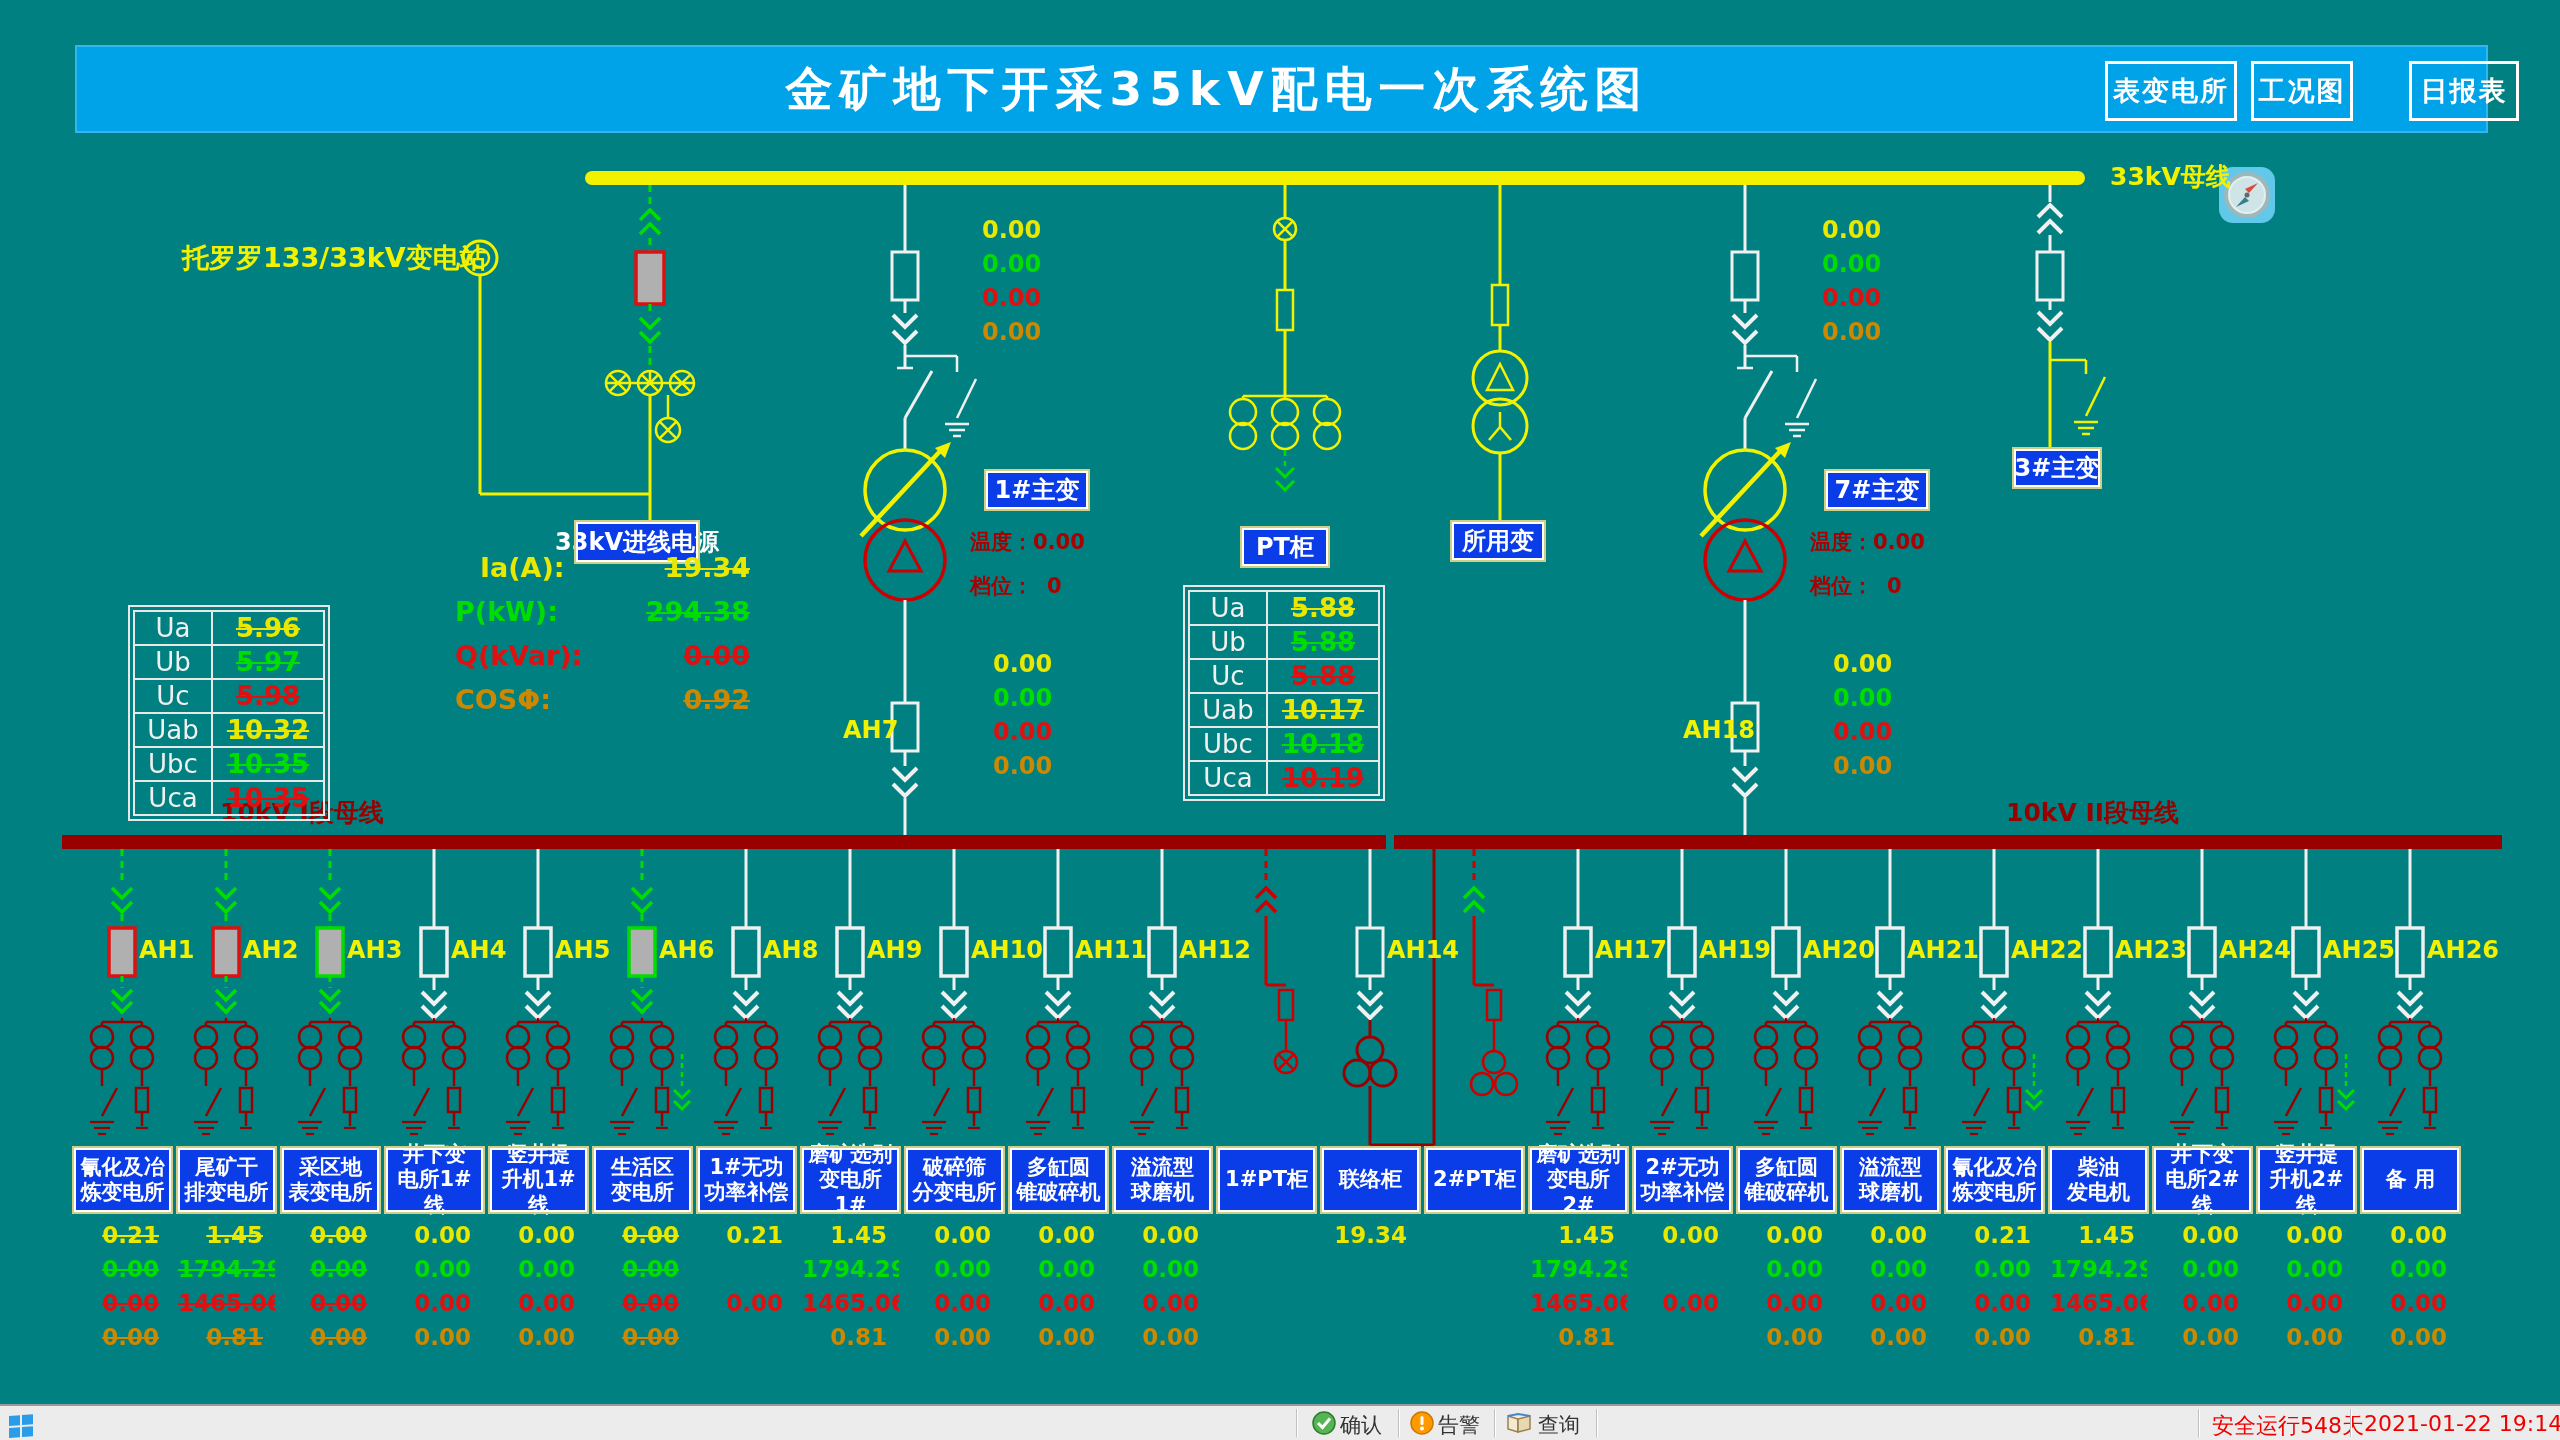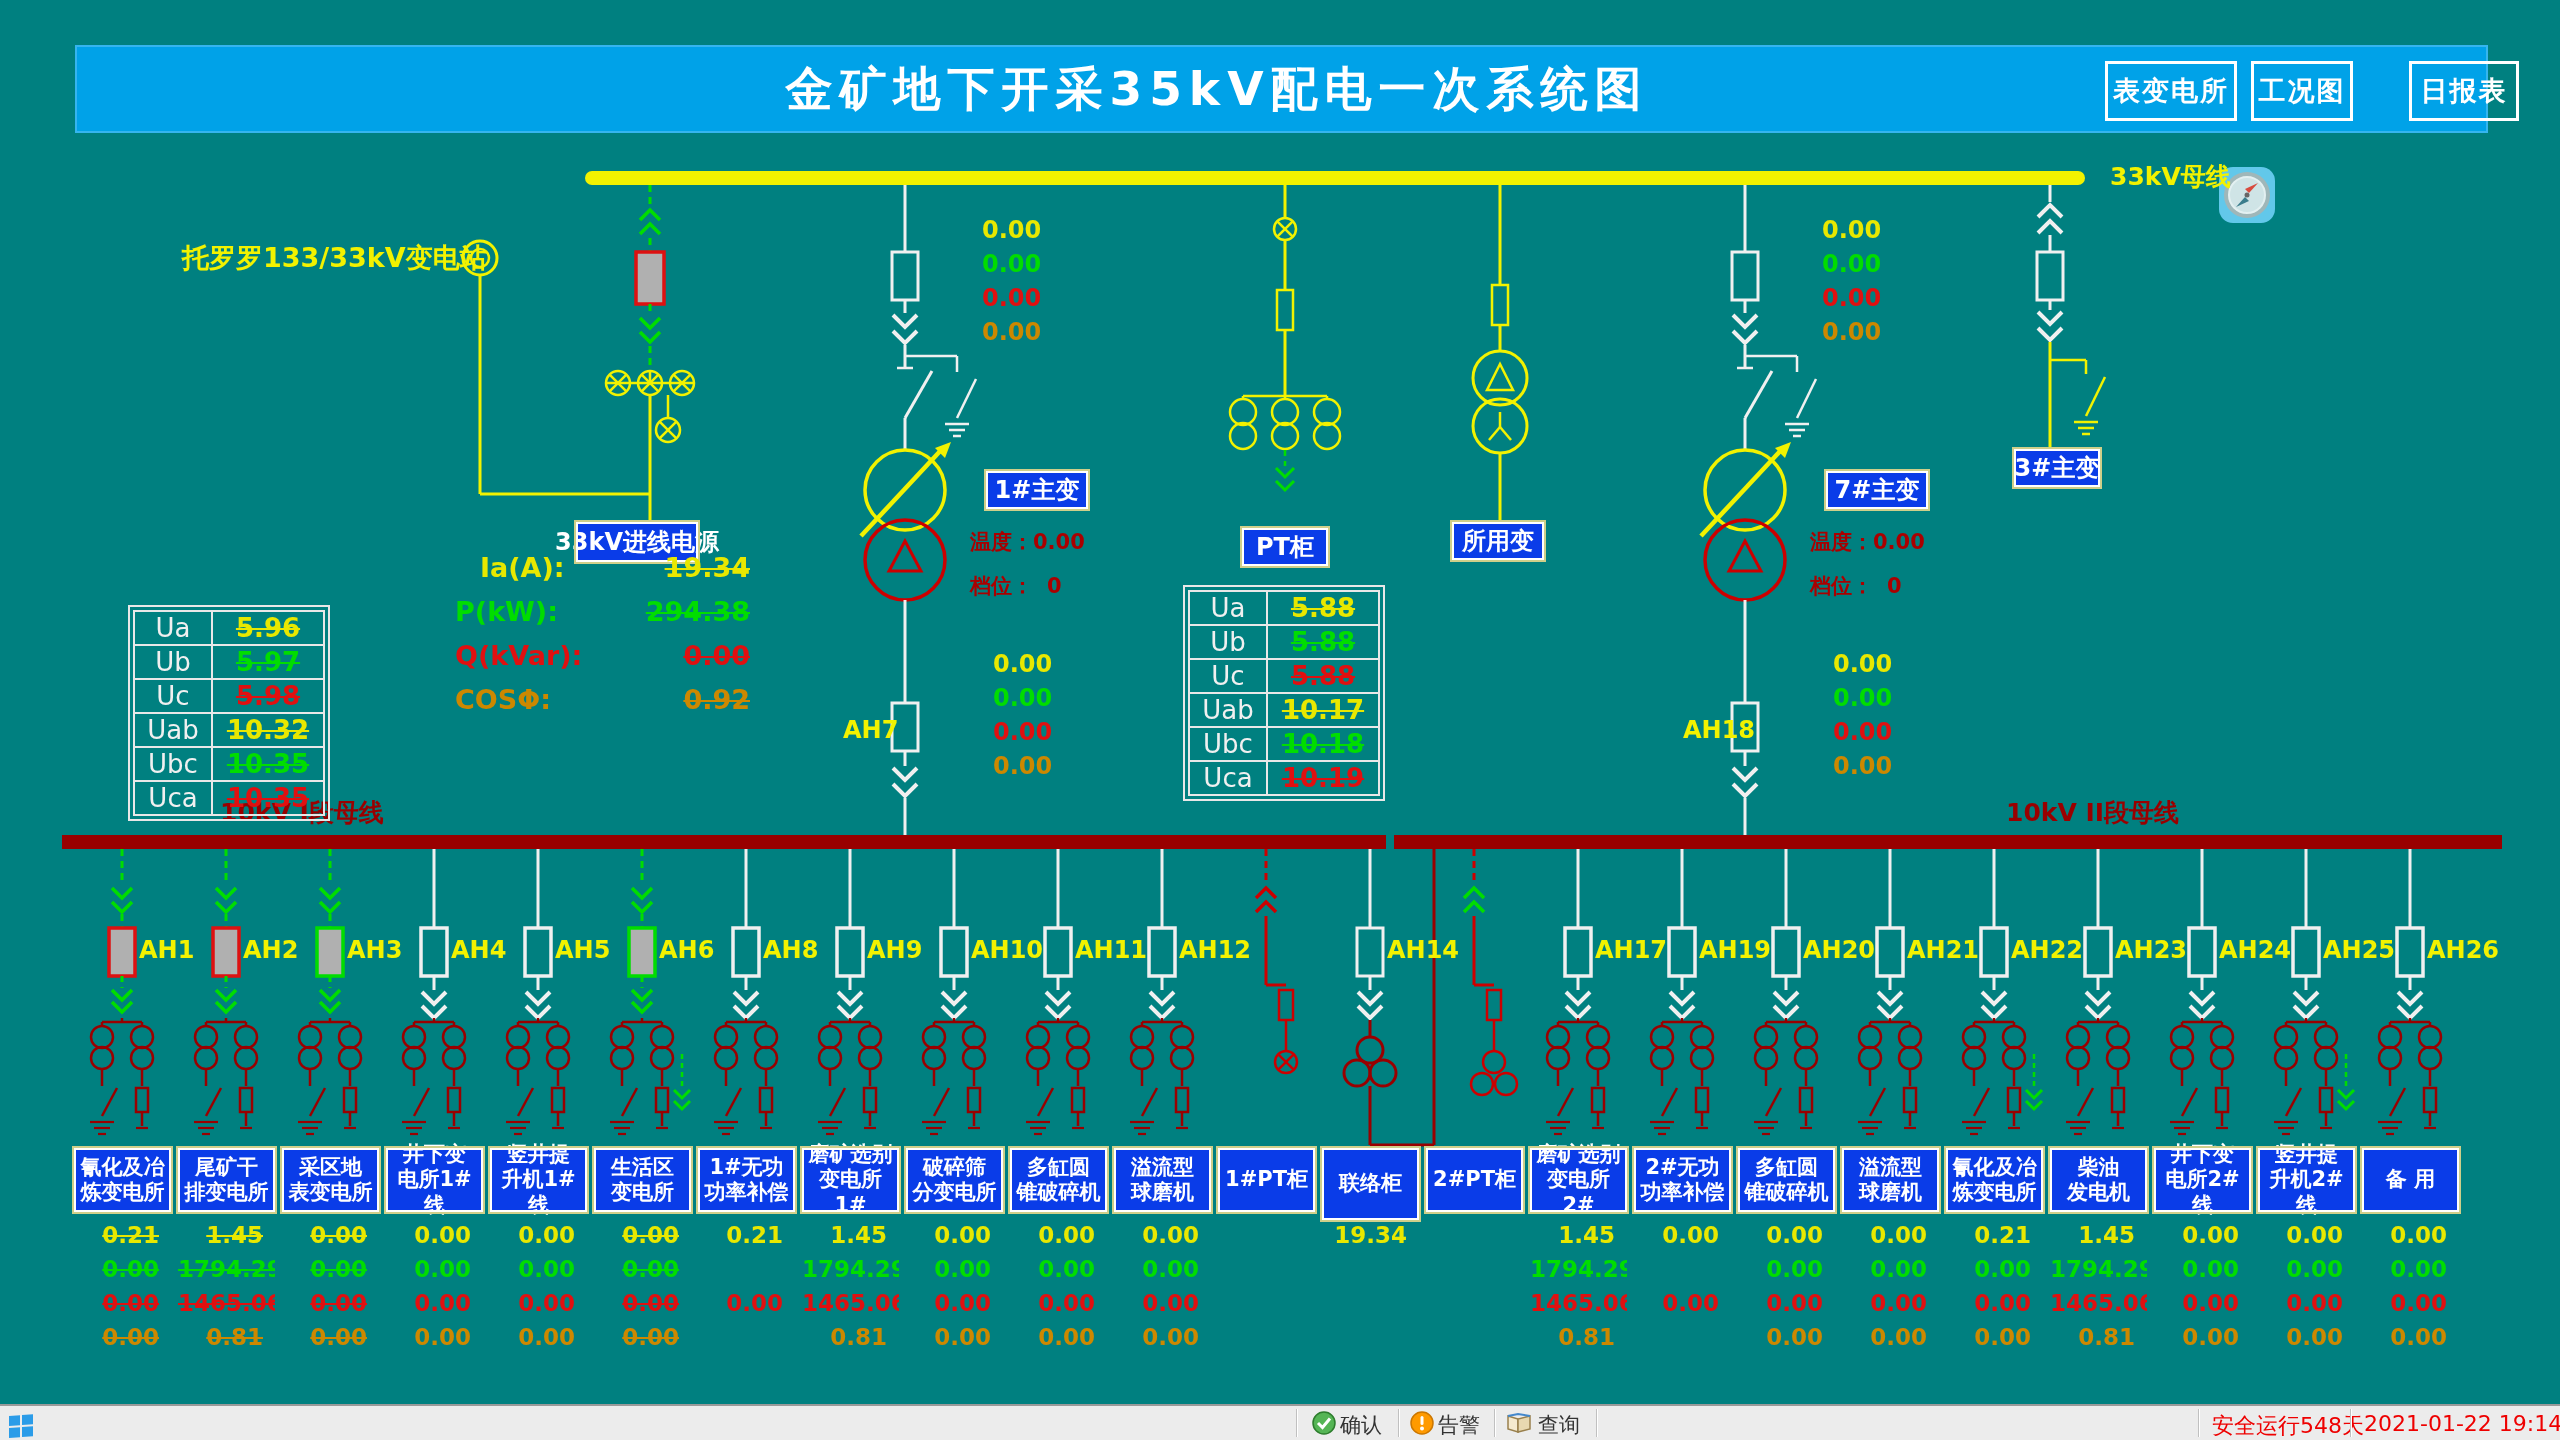--- a/index.html
+++ b/index.html
@@ -973,21 +973,21 @@
         <div>球磨机</div>
       </div>
       <div class="fval y" style="left: 1114px; top: 1222px; width: 97px;">0.00</div>
       <div class="fval g" style="left: 1114px; top: 1256px; width: 97px;">0.00</div>
       <div class="fval r" style="left: 1114px; top: 1290px; width: 97px;">0.00</div>
       <div class="fval o" style="left: 1114px; top: 1324px; width: 97px;">0.00</div>
       <div class="fdlab" style="left: 1218px; top: 1148px; width: 97px; height: 64px;">
         <div>1#PT柜</div>
       </div>
       <div class="ahlab" style="left: 1387px; top: 936px;">AH14</div>
-      <div class="fdlab" style="left: 1322px; top: 1148px; width: 97px; height: 72px;">
+      <div class="fdlab" style="left: 1322px; top: 1148px; width: 97px; height: 64px;">
         <div>联络柜</div>
       </div>
       <div class="fval y" style="left: 1322px; top: 1222px; width: 97px;">19.34</div>
       <div class="fdlab" style="left: 1426px; top: 1148px; width: 97px; height: 64px;">
         <div>2#PT柜</div>
       </div>
       <div class="ahlab" style="left: 1595px; top: 936px;">AH17</div>
       <div class="fdlab" style="left: 1530px; top: 1148px; width: 97px; height: 64px;">
         <div>磨矿选别</div>
         <div>变电所2#</div>

